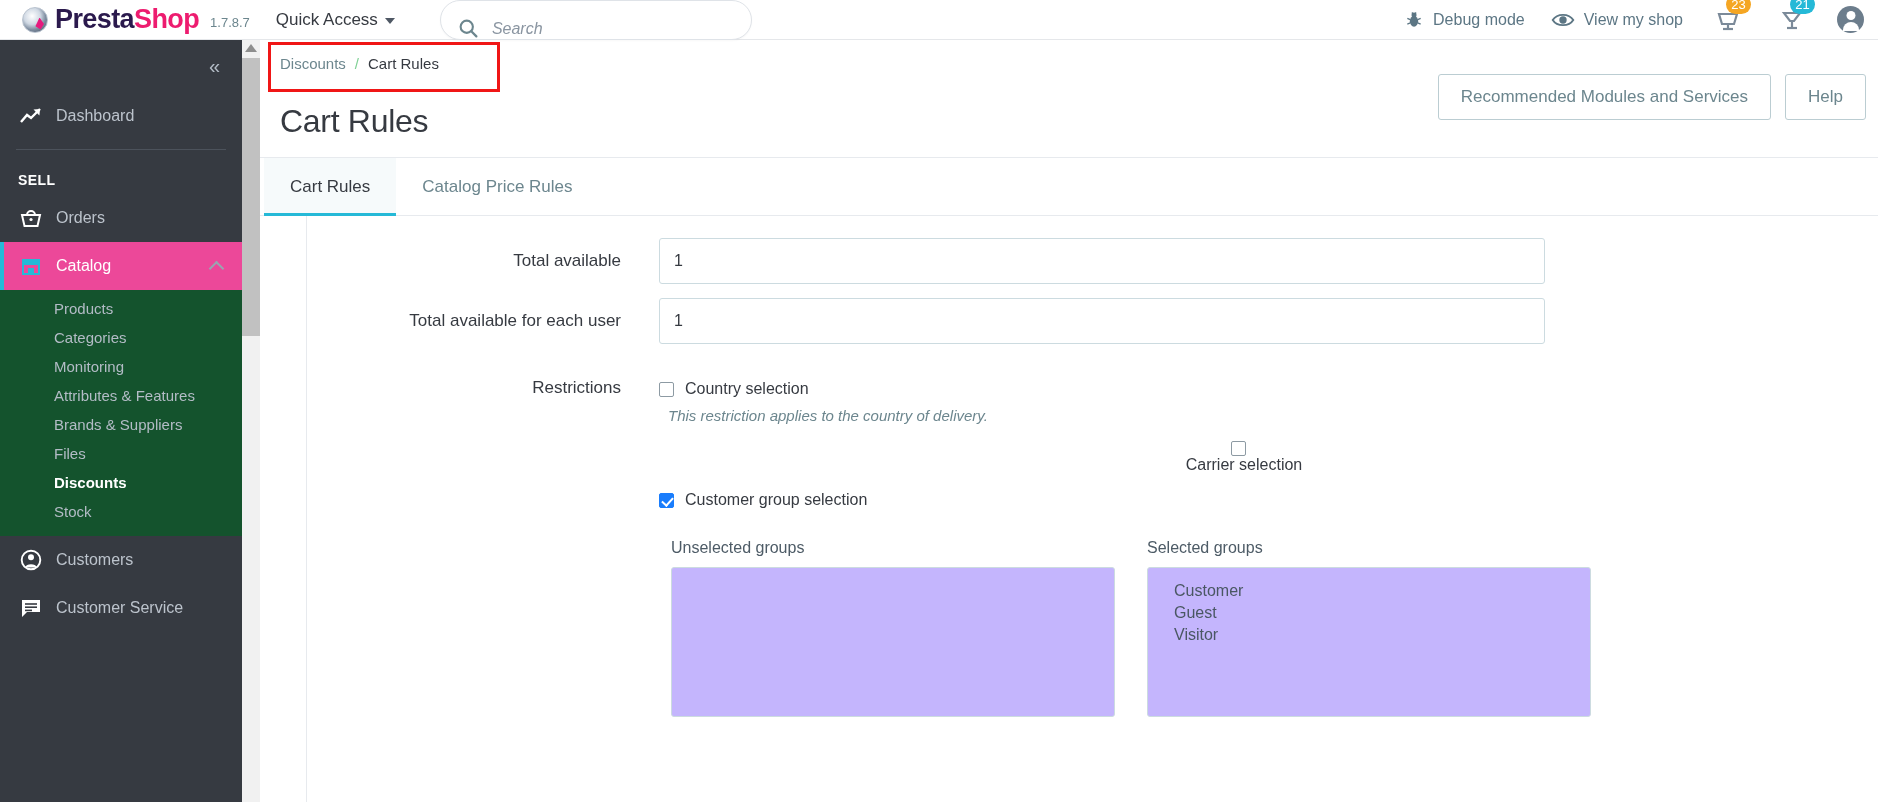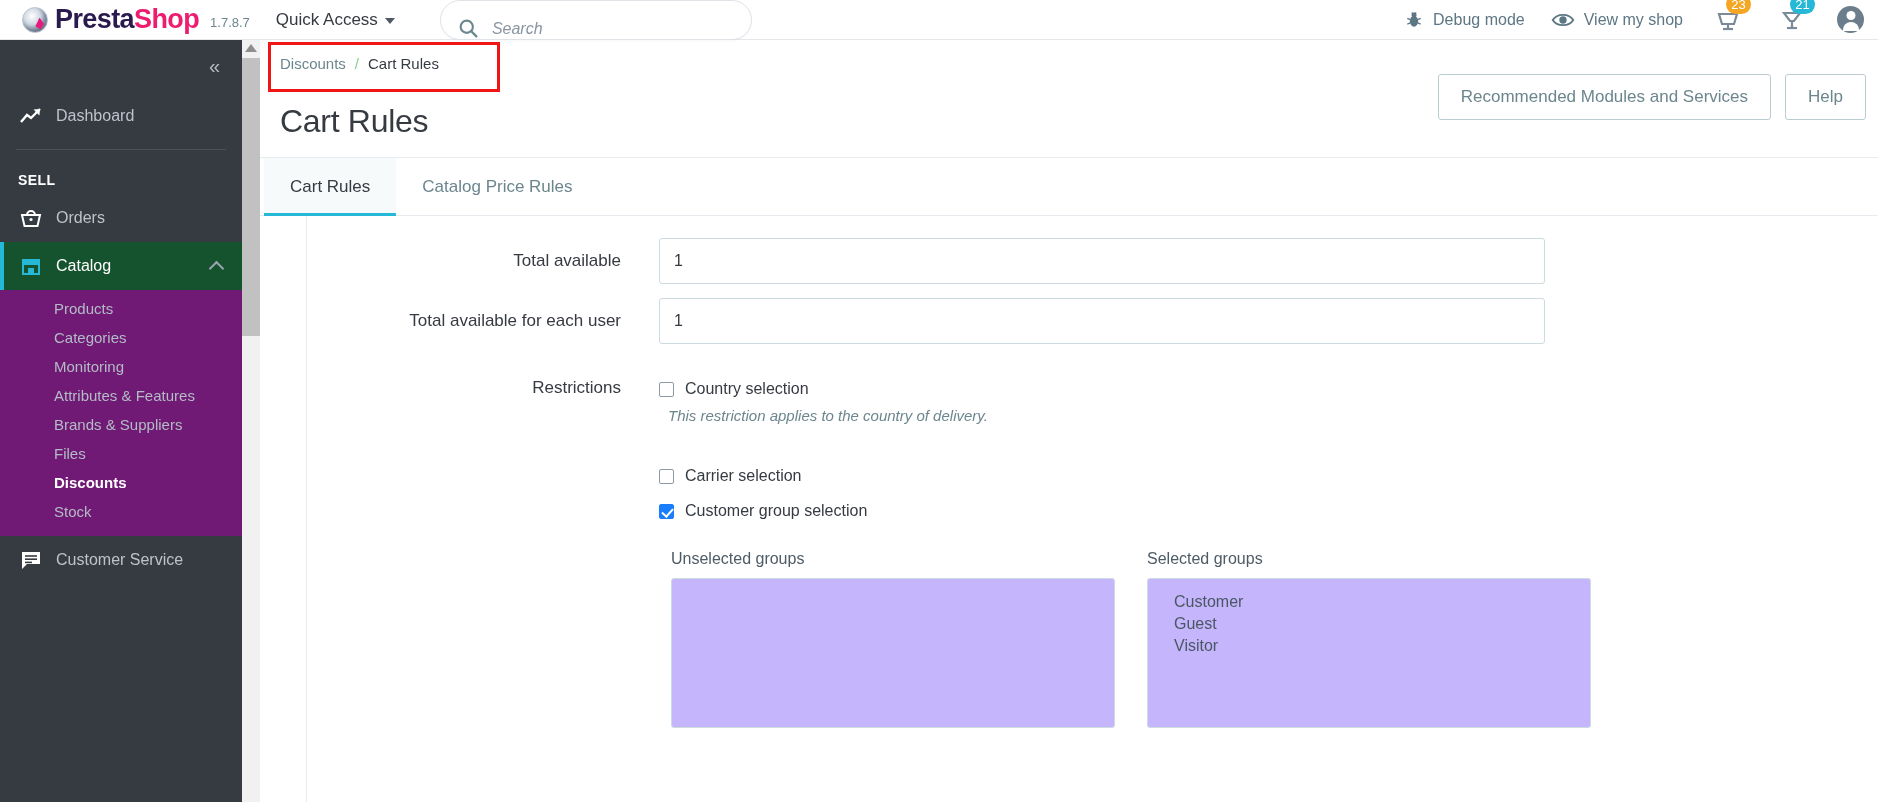--- a/index.html
+++ b/index.html
@@ -126,35 +126,35 @@
     display: flex; align-items: center;
     height: 48px; padding-left: 18px;
     color: #bcc3cc; font-size: 16px; cursor: pointer;
     position: relative;
   }
   .nav-link .nav-ico {
     width: 26px; display: flex; align-items: center; justify-content: center;
     flex: none; margin-right: 12px;
   }
   .nav-link.active {
-    background: #14532d; color: #ffffff;
+    background: #ec4899; color: #ffffff;
   }
   .nav-link.active::before {
     content: ""; position: absolute; left: 0; top: 0;
     width: 4px; height: 100%; background: #25b9d7;
   }
   .nav-sep {
     height: 1px; background: #4c525b;
     margin: 9px 16px 0 16px;
   }
   .nav-section {
     color: #ffffff; font-size: 14px; font-weight: bold;
     letter-spacing: 0.4px; padding: 22px 0 6px 18px;
   }
-  .sub-wrap { background: #701a75; padding: 4px 0 10px 0; }
+  .sub-wrap { background: #14532d; padding: 4px 0 10px 0; }
   .sub-link {
     display: block; padding: 6px 0 6px 54px;
     color: #b3bcc6; font-size: 15px; cursor: pointer;
   }
   .sub-link.current { color: #ffffff; font-weight: bold; }
   .chev-up {
     margin-left: auto; margin-right: 20px;
     width: 11px; height: 11px;
     border-left: 2px solid #9aa4b0; border-top: 2px solid #9aa4b0;
     transform: rotate(45deg); margin-top: 4px;
@@ -422,20 +422,30 @@
     <a class="sub-link">Products</a>
     <a class="sub-link">Categories</a>
     <a class="sub-link">Monitoring</a>
     <a class="sub-link">Attributes &amp; Features</a>
     <a class="sub-link">Brands &amp; Suppliers</a>
     <a class="sub-link">Files</a>
     <a class="sub-link current">Discounts</a>
     <a class="sub-link">Stock</a>
   </div>
 
+  <div class="nav-link">
+    <span class="nav-ico">
+      <svg width="22" height="22" viewBox="0 0 22 22">
+        <circle cx="11" cy="11" r="9.3" fill="none" stroke="#ffffff" stroke-width="1.9"></circle>
+        <circle cx="11" cy="8.2" r="3" fill="#ffffff"></circle>
+        <path d="M5 18.5 A6.4 5 0 0 1 17 18.5 Z" fill="#ffffff"></path>
+      </svg>
+    </span>
+    <span>Customers</span>
+  </div>
 
   <div class="nav-link">
     <span class="nav-ico">
       <svg width="22" height="20" viewBox="0 0 22 20">
         <path d="M2 2 H20 V14 H7 L2 19 Z" fill="#ffffff"></path>
         <line x1="5" y1="6" x2="17" y2="6" stroke="#363a41" stroke-width="1.6"></line>
         <line x1="5" y1="9.2" x2="17" y2="9.2" stroke="#363a41" stroke-width="1.6"></line>
         <line x1="5" y1="12.4" x2="12" y2="12.4" stroke="#363a41" stroke-width="1.6"></line>
       </svg>
     </span>
@@ -497,21 +507,21 @@
     <div class="frow" style="margin-top:32px;">
       <div class="flabel" style="padding-top:2px;">Restrictions</div>
       <div class="fctrl">
 
         <div class="check-line">
           <span class="cbox"></span>
           <span class="cb-label">Country selection</span>
         </div>
         <div class="help-italic">This restriction applies to the country of delivery.</div>
 
-        <div class="check-line" style="margin-top:43px;">
+        <div class="check-line" style="margin-top:17px;flex-direction:column;">
           <span class="cbox"></span>
           <span class="cb-label">Carrier selection</span>
         </div>
 
         <div class="check-line" style="margin-top:17px;">
           <span class="cbox checked"></span>
           <span class="cb-label">Customer group selection</span>
         </div>
 
         <div class="dual-wrap">

